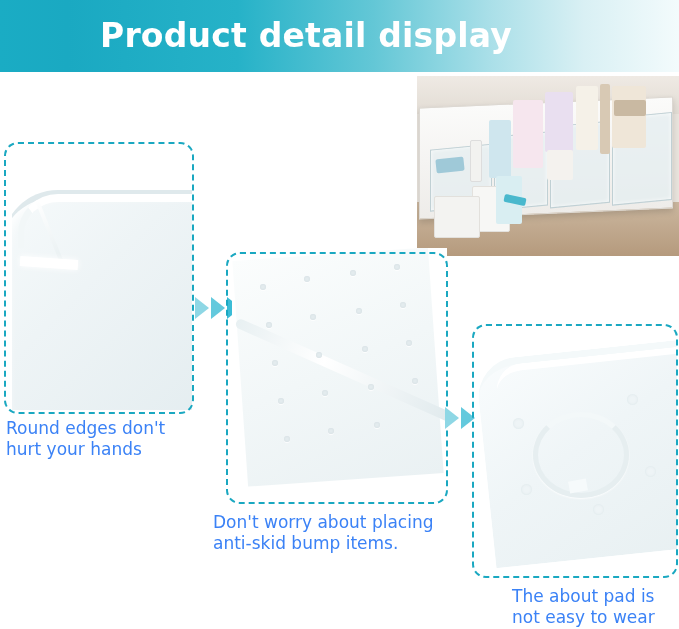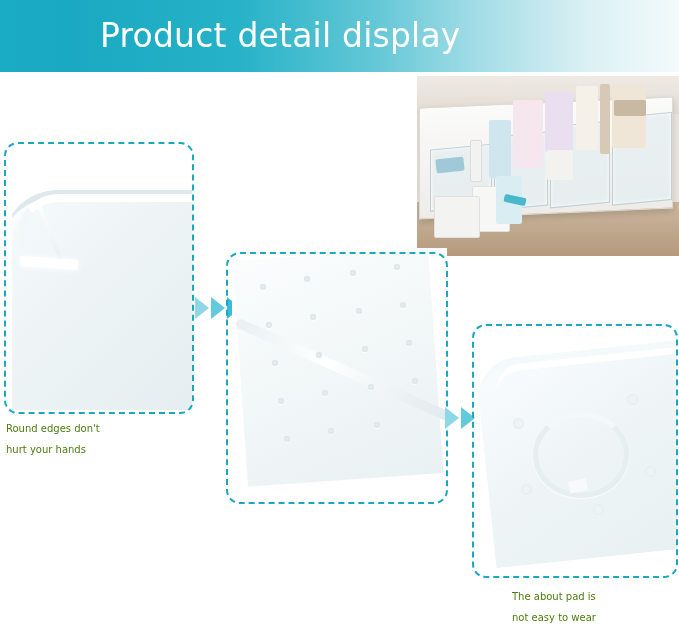--- a/index.html
+++ b/index.html
@@ -40,20 +40,21 @@
   .header-title {
     position: absolute;
     left: 100px;
     top: 12px;
     font-size: 33px;
     line-height: 48px;
     color: #ffffff;
     font-family: "DejaVu Sans", sans-serif;
     letter-spacing: 0.2px;
     white-space: nowrap;
+    font-weight: bold;
   }
 
   
   .photo {
     position: absolute;
     overflow: hidden;
   }
 
   
   .drawer-photo {
@@ -243,22 +244,22 @@
     box-sizing: border-box;
     pointer-events: none;
   }
   .dashed-left   { left: 4px;   top: 142px; width: 190px; height: 272px; }
   .dashed-mid    { left: 226px; top: 252px; width: 222px; height: 252px; }
   .dashed-right  { left: 472px; top: 324px; width: 206px; height: 254px; }
 
   
   .caption {
     position: absolute;
-    color: #4d7c0f;
-    font-size: 10px;
+    color: #3b82f6;
+    font-size: 17px;
     line-height: 21px;
     font-family: "DejaVu Sans", sans-serif;
     white-space: pre;
   }
   .caption-left  { left: 6px;   top: 418px; }
   .caption-mid   { left: 213px; top: 512px; }
   .caption-right { left: 512px; top: 586px; }
 
   
   .arrows {
@@ -339,20 +340,22 @@
     <div class="dot" style="left:174px; top:92px;"></div>
     <div class="dot" style="left:46px;  top:150px;"></div>
     <div class="dot" style="left:90px;  top:142px;"></div>
     <div class="dot" style="left:136px; top:136px;"></div>
     <div class="dot" style="left:180px; top:130px;"></div>
     <div class="dot" style="left:52px;  top:188px;"></div>
     <div class="dot" style="left:96px;  top:180px;"></div>
     <div class="dot" style="left:142px; top:174px;"></div>
   </div>
   <div class="dashed dashed-mid"></div>
+  <div class="caption caption-mid">Don't worry about placing
+anti-skid bump items.</div>
 
   <div class="arrows arrows-2">
     <svg width="50" height="26" viewBox="0 0 50 26">
       <path d="M2 2 L16 13 L2 24 Z" fill="#8ed7e5"></path>
       <path d="M18 2 L32 13 L18 24 Z" fill="#63c9dd"></path>
       <path d="M34 2 L48 13 L34 24 Z" fill="#3bbcd6"></path>
     </svg>
   </div>
 
   <div class="photo pad-photo">

